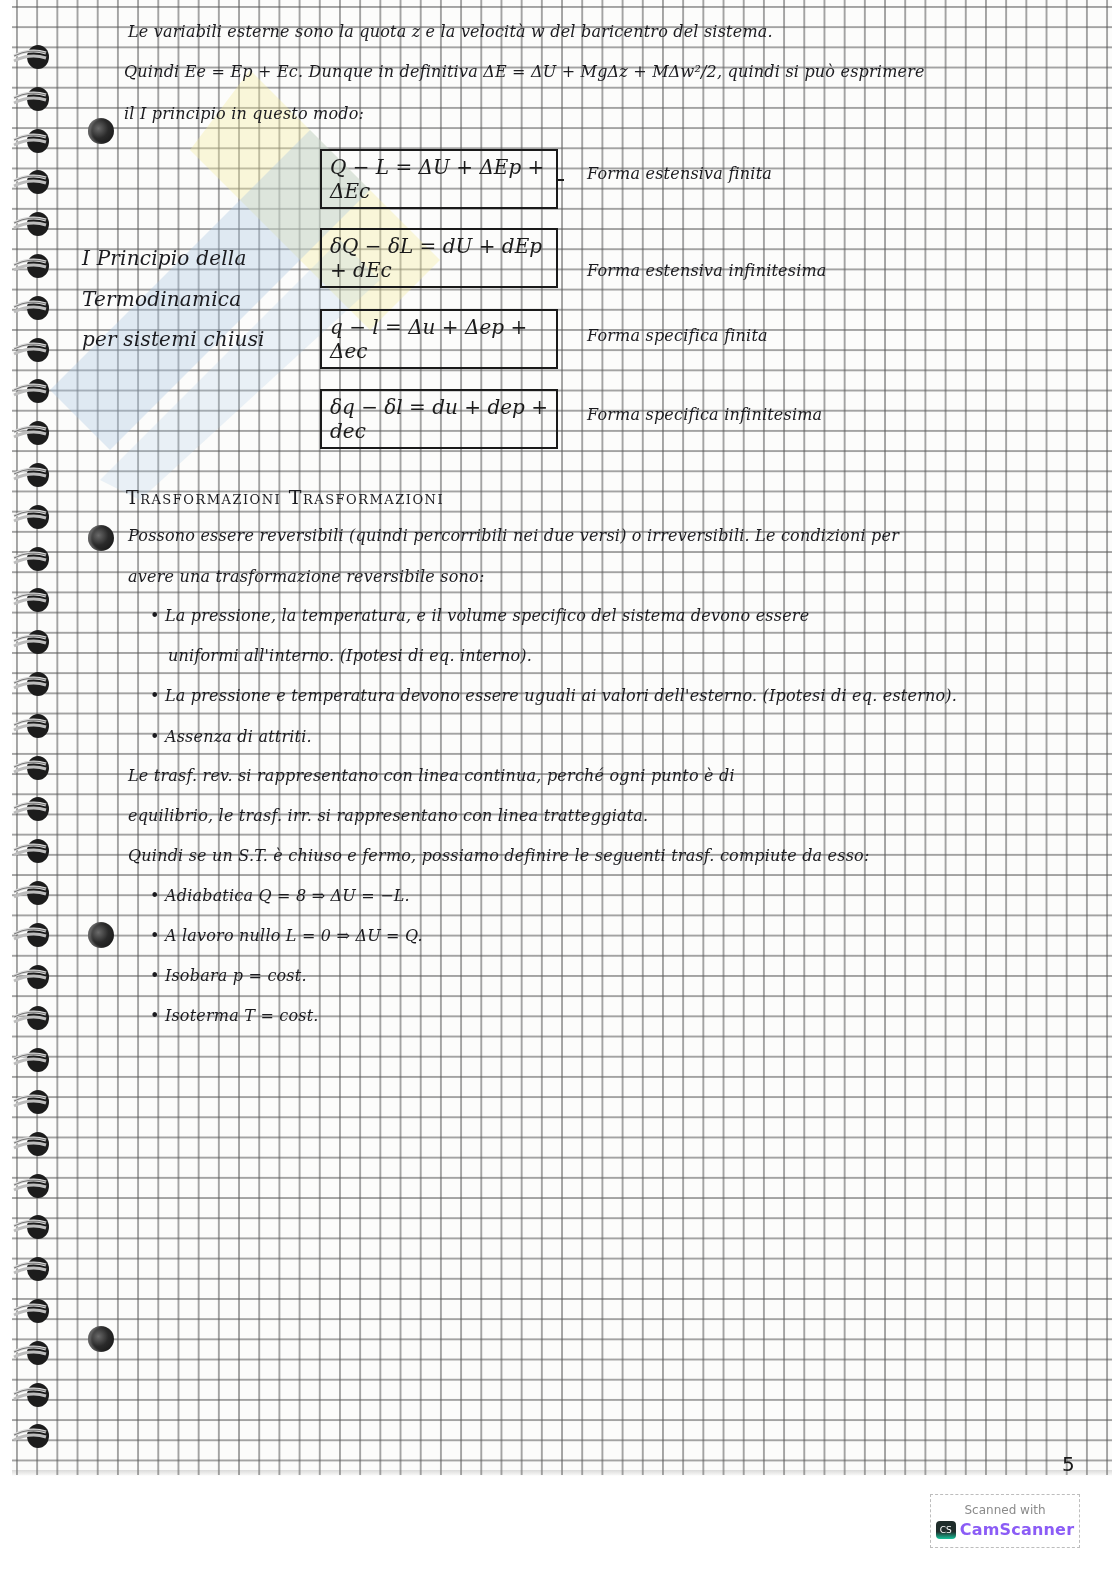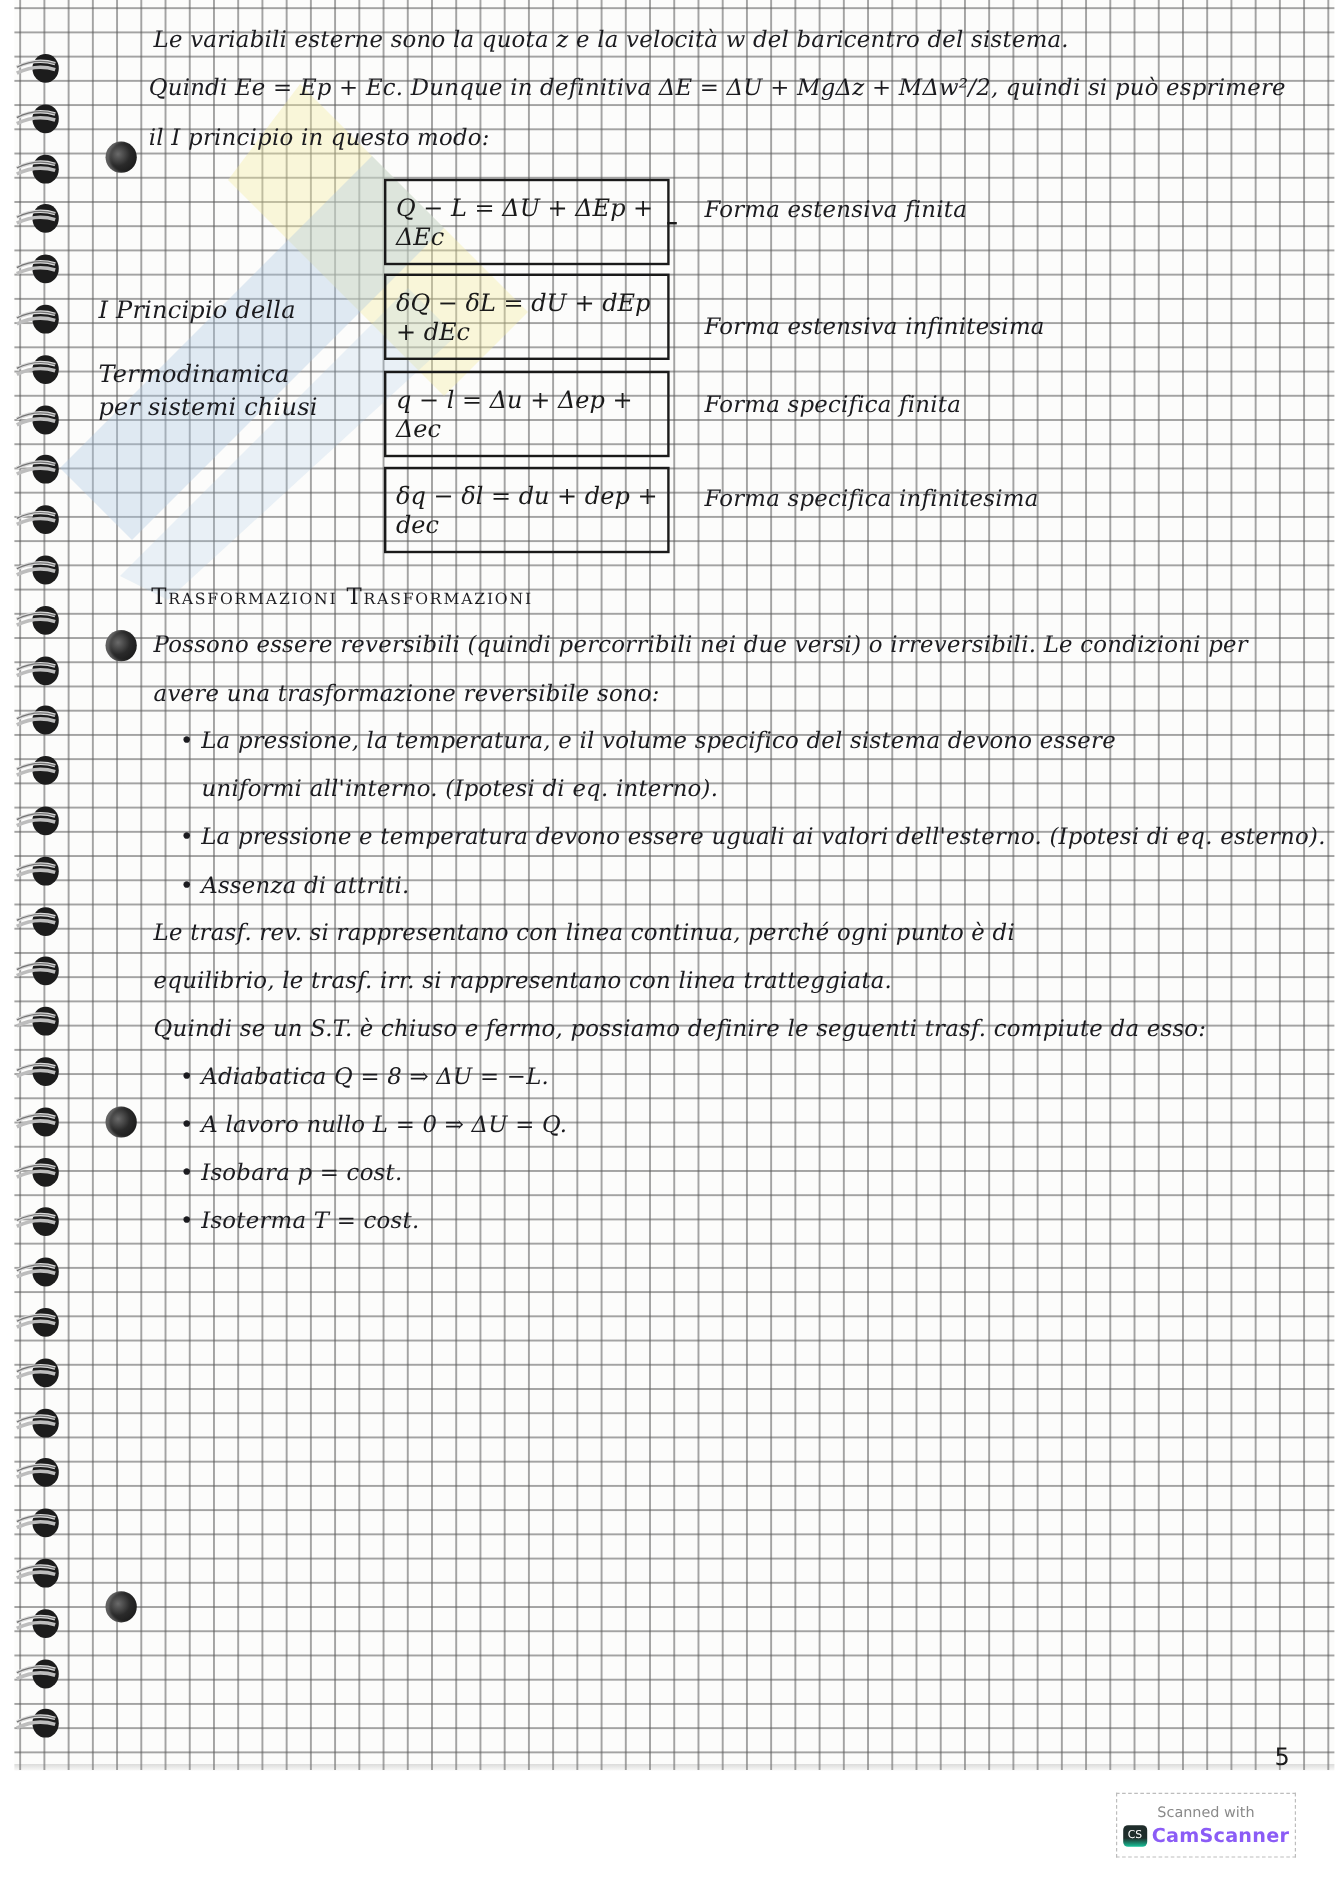--- a/index.html
+++ b/index.html
@@ -32,25 +32,25 @@
       position: absolute; left: 0; width: 38px; height: 26px;
     }
     .hole {
       position: absolute; width: 26px; height: 26px; border-radius: 50%;
       background: radial-gradient(circle at 40% 40%, #6a6a6a 0%, #2a2a2a 45%, #111 100%);
       box-shadow: inset 3px 0 2px rgba(255,255,255,0.25);
     }
     .hw {
       position: absolute; color: #1b1b1f; white-space: nowrap;
       font-family: "DejaVu Serif", serif; font-style: italic;
-      font-size: 19px; letter-spacing: 0.2px;
+      font-size: 16px; letter-spacing: 0.2px;
     }
     .hw.small-caps { font-style: normal; font-variant: small-caps; font-size: 19px; letter-spacing: 1.5px; }
     .eq-box {
-      position: absolute; left: 320px; width: 238px; height: 72px;
+      position: absolute; left: 320px; width: 238px; height: 60px;
       border: 2.5px solid #1a1a1a; box-sizing: border-box;
       display: flex; align-items: center; padding-left: 8px;
       font-family: "DejaVu Serif", serif; font-style: italic; font-size: 20px; color: #1a1a1a;
     }
     .eq-box .tick {
       position: absolute; right: -8px; top: 50%; width: 8px; height: 2px; background: #1a1a1a;
     }
     .form-label { left: 587px; }
     .side-label { left: 82px; font-size: 20px; }
     .bullet::before { content: "\2022\00a0"; font-style: normal; }
@@ -296,21 +296,21 @@
 <div class="hole" style="left:88px; top:118px;"></div>
 <div class="hole" style="left:88px; top:525px;"></div>
 <div class="hole" style="left:88px; top:922px;"></div>
 <div class="hole" style="left:88px; top:1326px;"></div>
 
 <div class="hw" style="left:128px; top:22px;">Le variabili esterne sono la quota z e la velocità w del baricentro del sistema.</div>
 <div class="hw" style="left:124px; top:62px;">Quindi Ee = Ep + Ec. Dunque in definitiva ΔE = ΔU + MgΔz + MΔw²/2, quindi si può esprimere</div>
 <div class="hw" style="left:124px; top:104px;">il I principio in questo modo:</div>
 
 <div class="hw side-label" style="top:246px;">I Principio della</div>
-<div class="hw side-label" style="top:287px;margin-top:12px;">Termodinamica</div>
+<div class="hw side-label" style="top:287px;">Termodinamica</div>
 <div class="hw side-label" style="top:327px;">per sistemi chiusi</div>
 
 <div class="eq-box" style="top:149px;">
   <span>Q − L = ΔU + ΔEp + ΔEc</span>
   <span class="tick"></span>
 </div>
 <div class="hw form-label" style="top:164px;">Forma estensiva finita</div>
 
 <div class="eq-box" style="top:228px;">
   <span>δQ − δL = dU + dEp + dEc</span>

